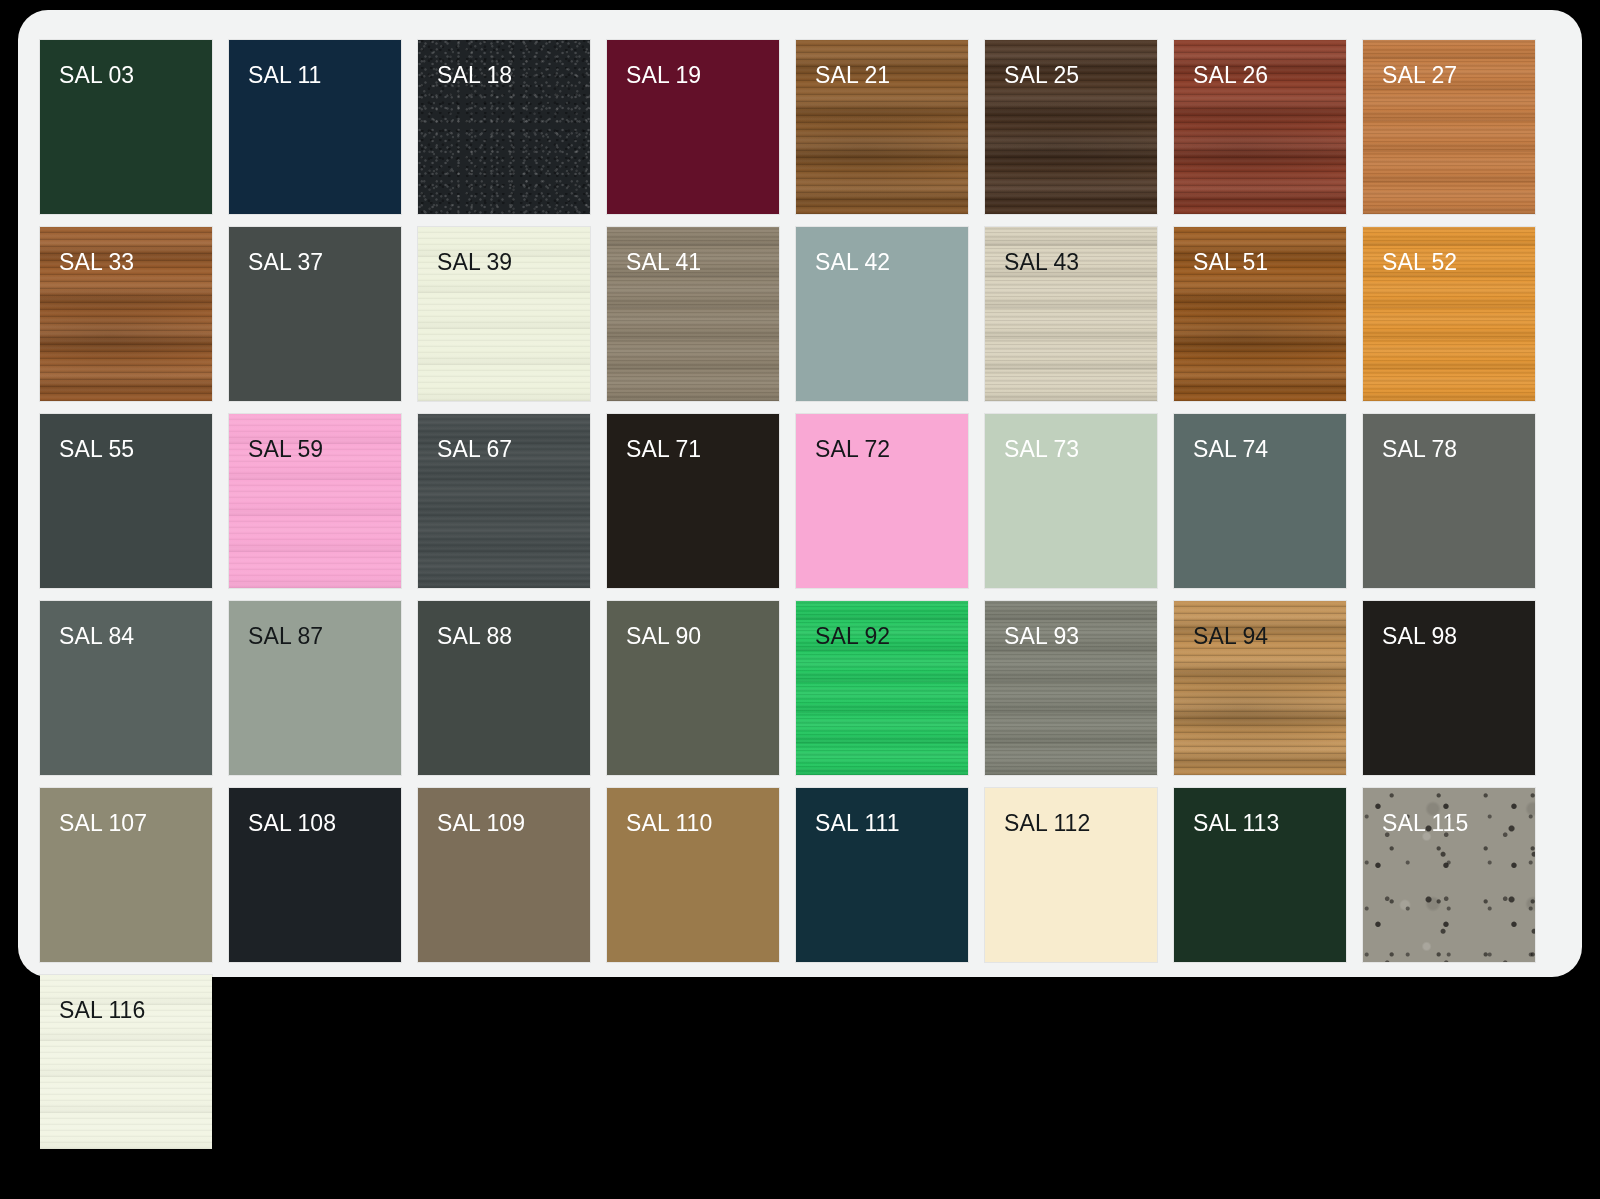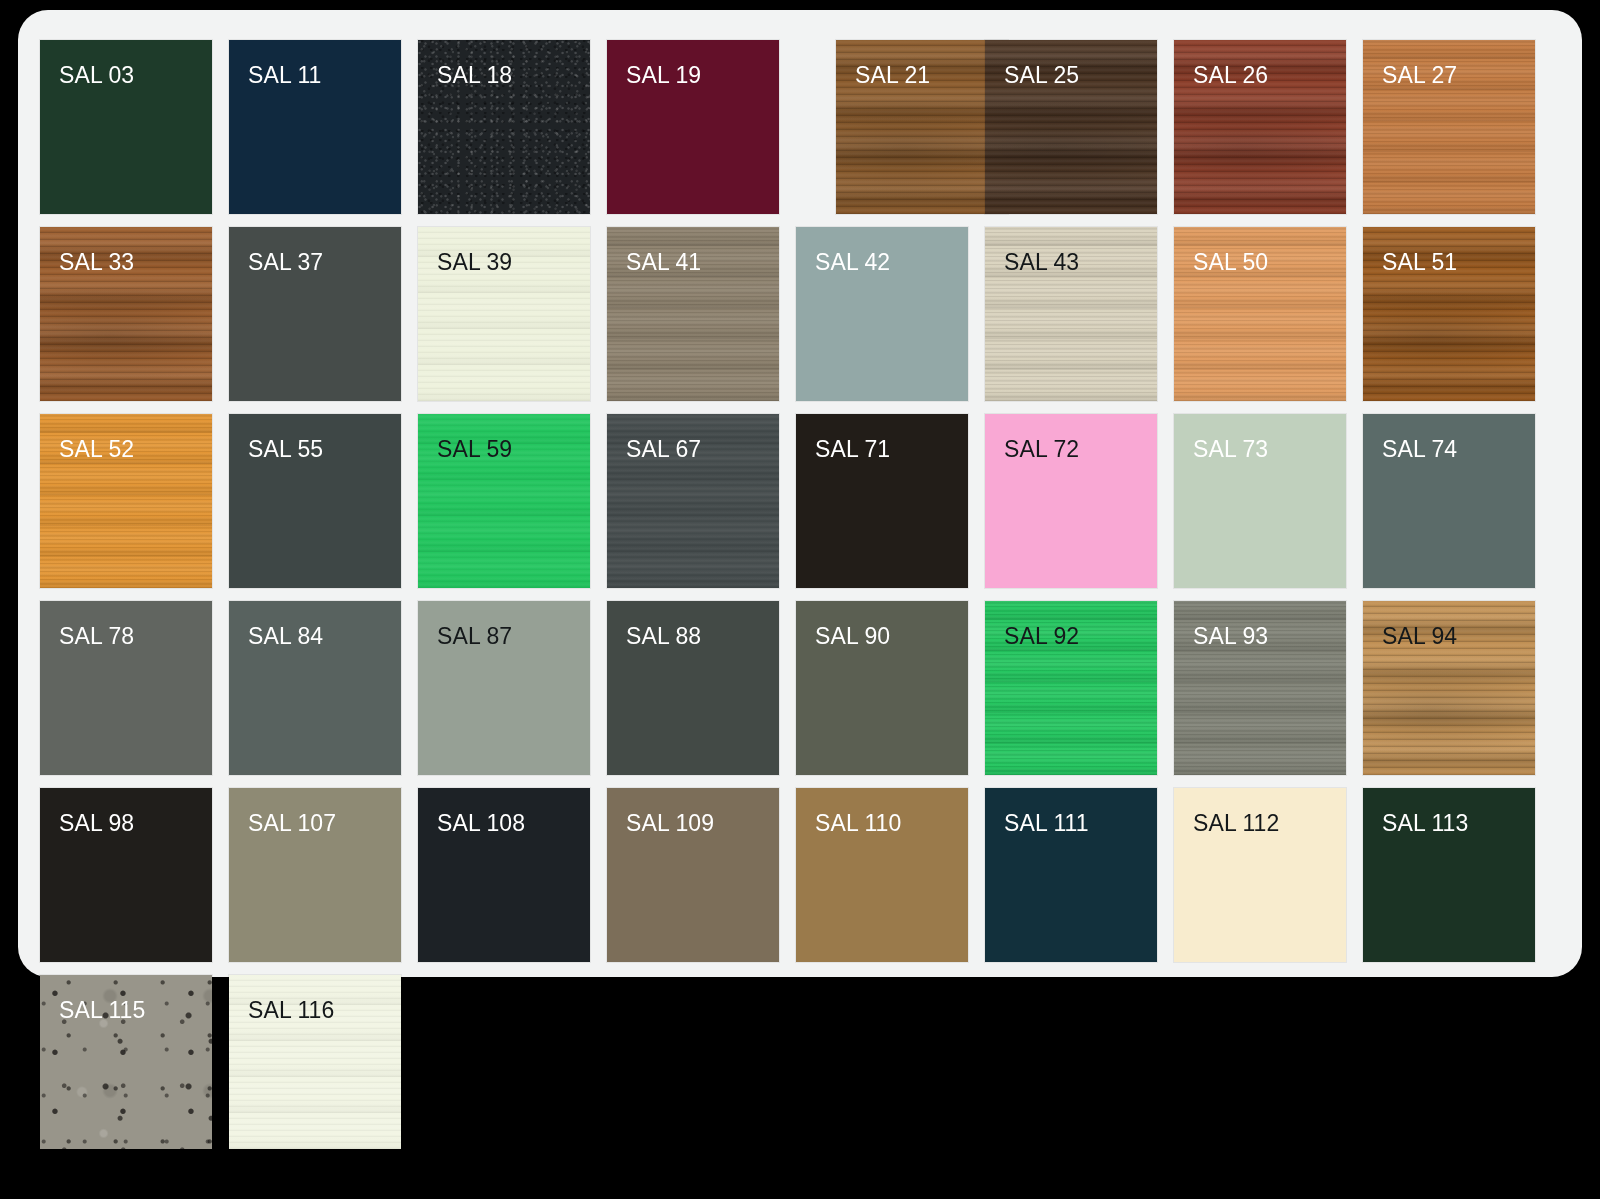--- a/index.html
+++ b/index.html
@@ -175,21 +175,21 @@
         <span class="swatch-label label-light">SAL 11</span>
       </div>
       <div class="swatch tex-speckle" style="background: rgb(31, 35, 38);">
         <div class="swatch-texture"></div>
         <span class="swatch-label label-light">SAL 18</span>
       </div>
       <div class="swatch tex-flat" style="background: rgb(99, 16, 41);">
         <div class="swatch-texture"></div>
         <span class="swatch-label label-light">SAL 19</span>
       </div>
-      <div class="swatch tex-wood-band" style="background: rgb(138, 90, 43); margin-left: 40px;">
+      <div class="swatch tex-wood-band" style="background: rgb(138, 90, 43);">
         <div class="swatch-texture"></div>
         <span class="swatch-label label-light">SAL 21</span>
       </div>
       <div class="swatch tex-wood-band" style="background: rgb(75, 52, 35);">
         <div class="swatch-texture"></div>
         <span class="swatch-label label-light">SAL 25</span>
       </div>
       <div class="swatch tex-wood-band" style="background: rgb(138, 60, 40);">
         <div class="swatch-texture"></div>
         <span class="swatch-label label-light">SAL 26</span>
@@ -215,37 +215,33 @@
         <span class="swatch-label label-light">SAL 41</span>
       </div>
       <div class="swatch tex-flat" style="background: rgb(147, 168, 167);">
         <div class="swatch-texture"></div>
         <span class="swatch-label label-light">SAL 42</span>
       </div>
       <div class="swatch tex-wood" style="background: rgb(217, 210, 189);">
         <div class="swatch-texture"></div>
         <span class="swatch-label label-dark">SAL 43</span>
       </div>
-      <div class="swatch tex-wood" style="background: rgb(224, 154, 94);">
-        <div class="swatch-texture"></div>
-        <span class="swatch-label label-light">SAL 50</span>
-      </div>
       <div class="swatch tex-wood-band" style="background: rgb(154, 90, 31);">
         <div class="swatch-texture"></div>
         <span class="swatch-label label-light">SAL 51</span>
       </div>
       <div class="swatch tex-wood" style="background: rgb(226, 148, 50);">
         <div class="swatch-texture"></div>
         <span class="swatch-label label-light">SAL 52</span>
       </div>
       <div class="swatch tex-flat" style="background: rgb(62, 71, 70);">
         <div class="swatch-texture"></div>
         <span class="swatch-label label-light">SAL 55</span>
       </div>
-      <div class="swatch tex-soft" style="background: #22c55e; padding-left: 31px;">
+      <div class="swatch tex-soft" style="background: #f9a8d4; padding-left: 31px;">
         <div class="swatch-texture"></div>
         <span class="swatch-label label-dark">SAL 59</span>
       </div>
       <div class="swatch tex-soft" style="background: rgb(67, 74, 75);">
         <div class="swatch-texture"></div>
         <span class="swatch-label label-light">SAL 67</span>
       </div>
       <div class="swatch tex-flat" style="background: rgb(34, 29, 24);">
         <div class="swatch-texture"></div>
         <span class="swatch-label label-light">SAL 71</span>

